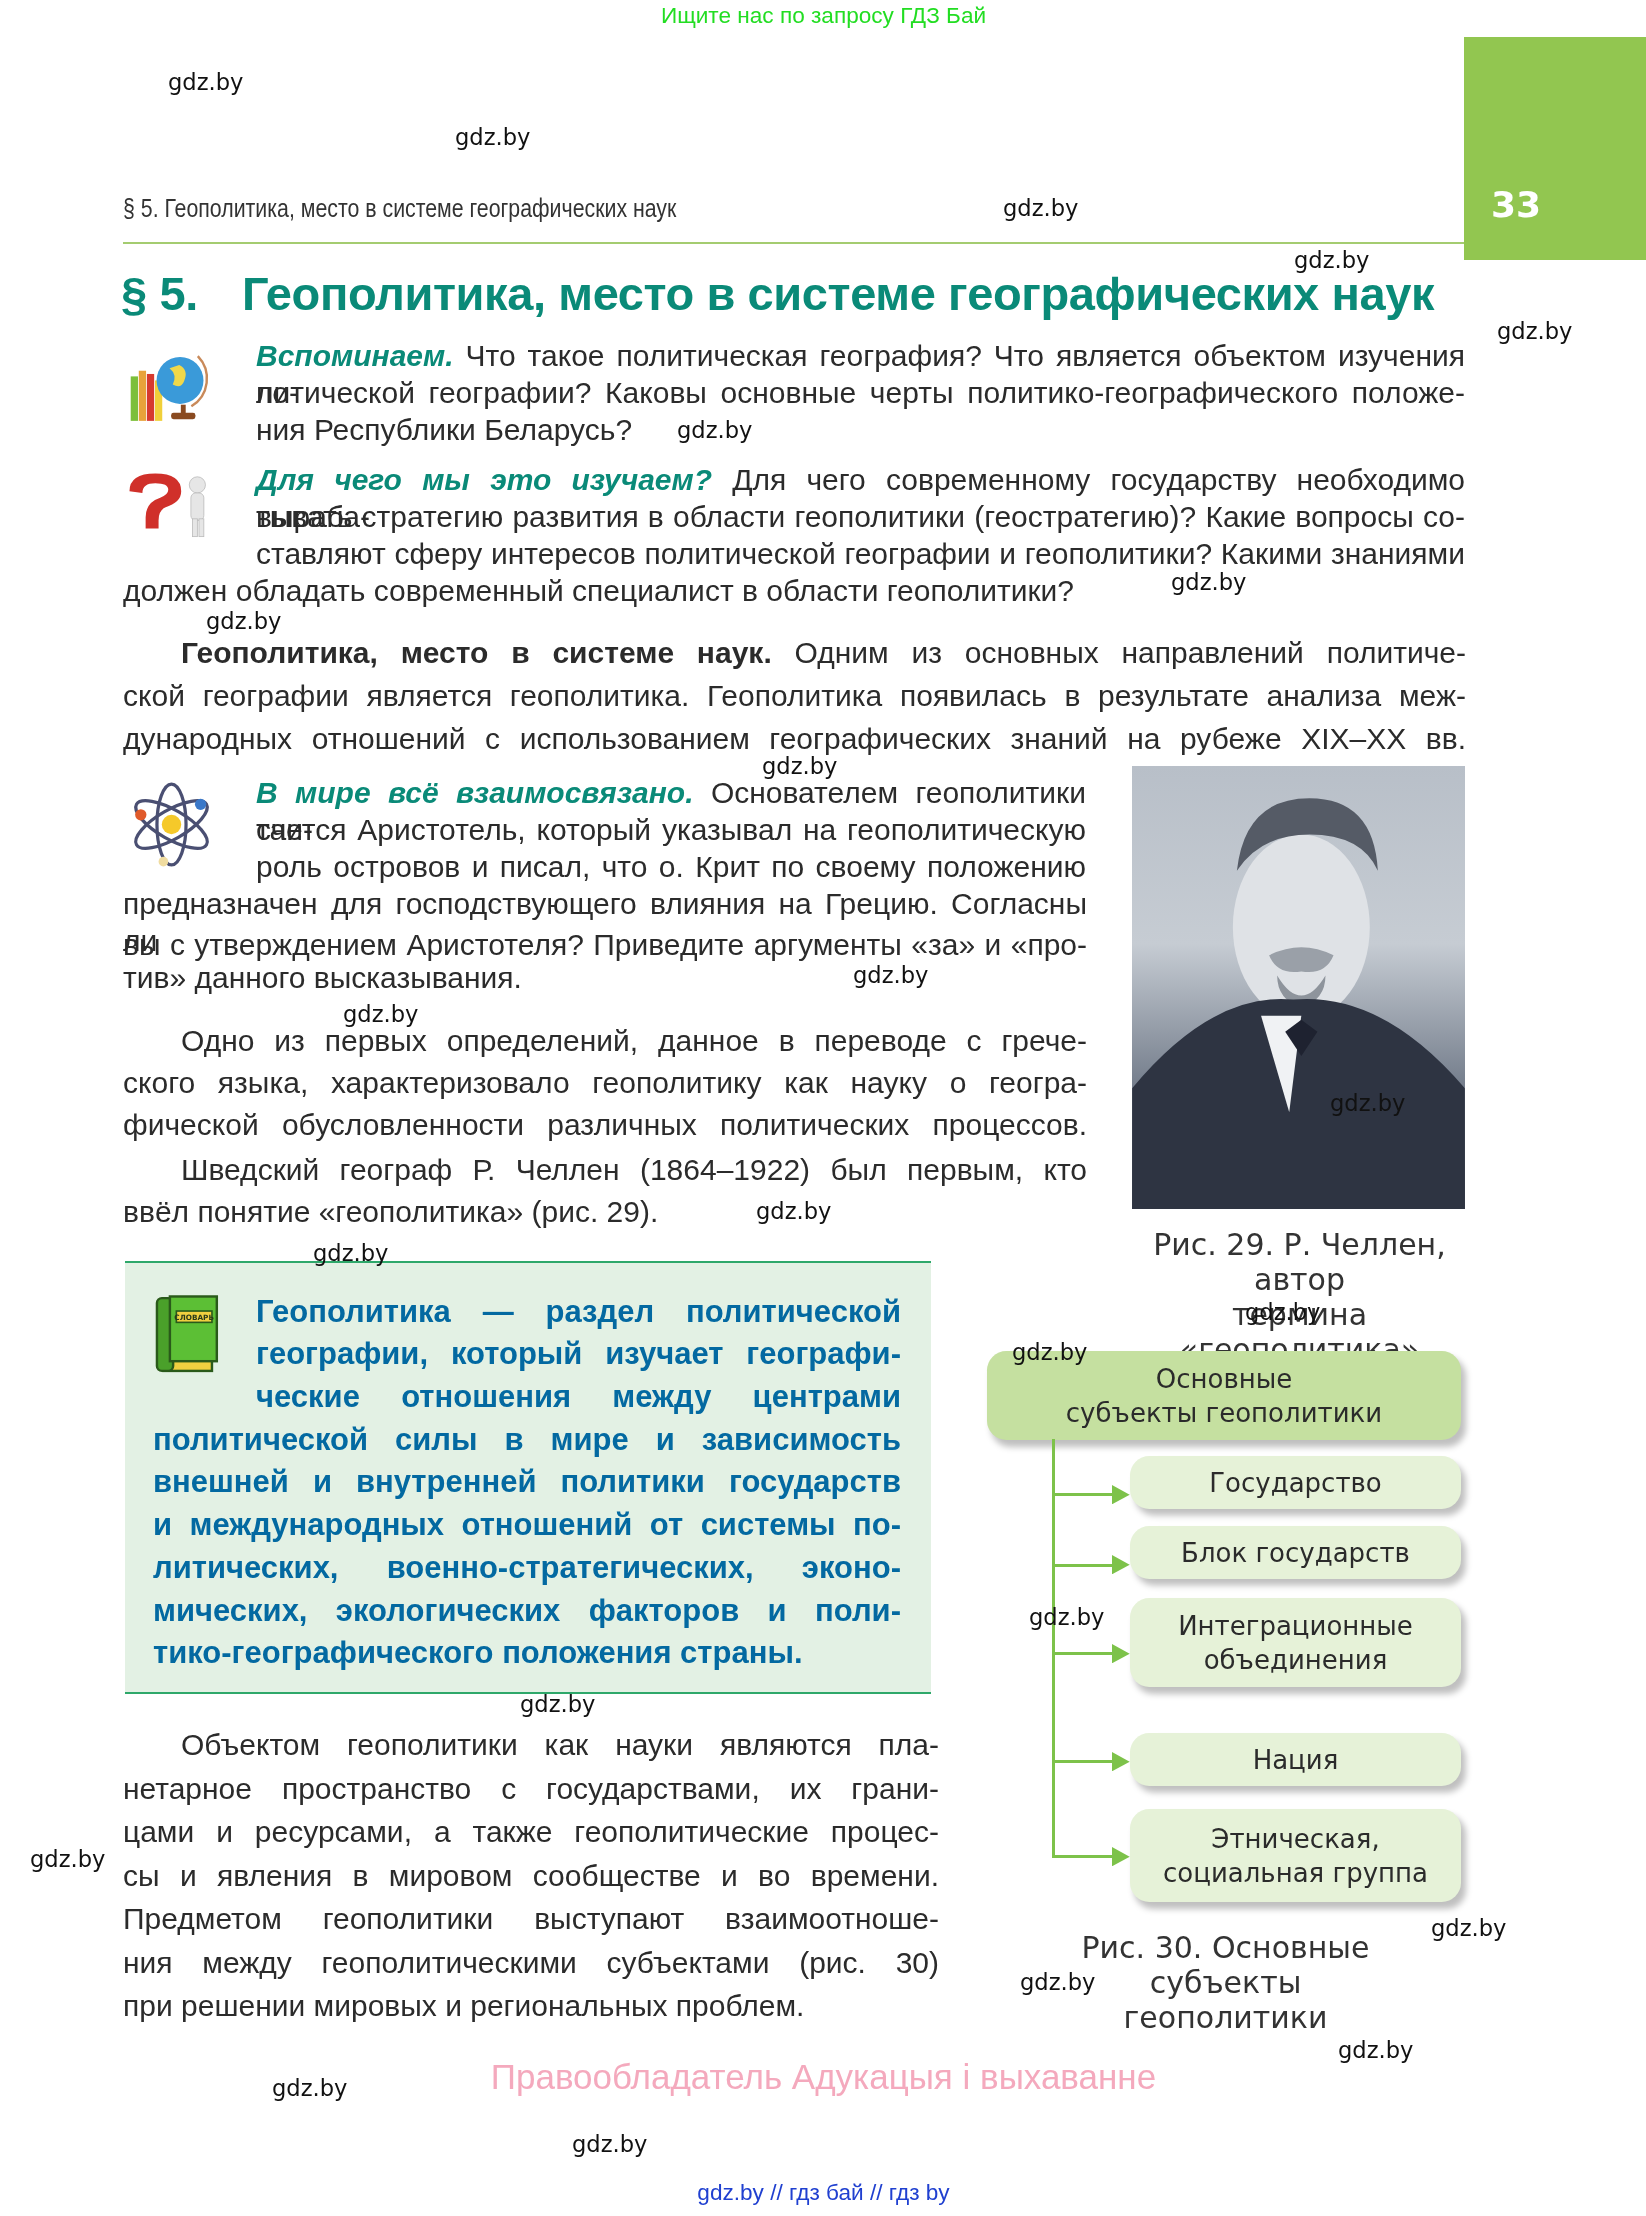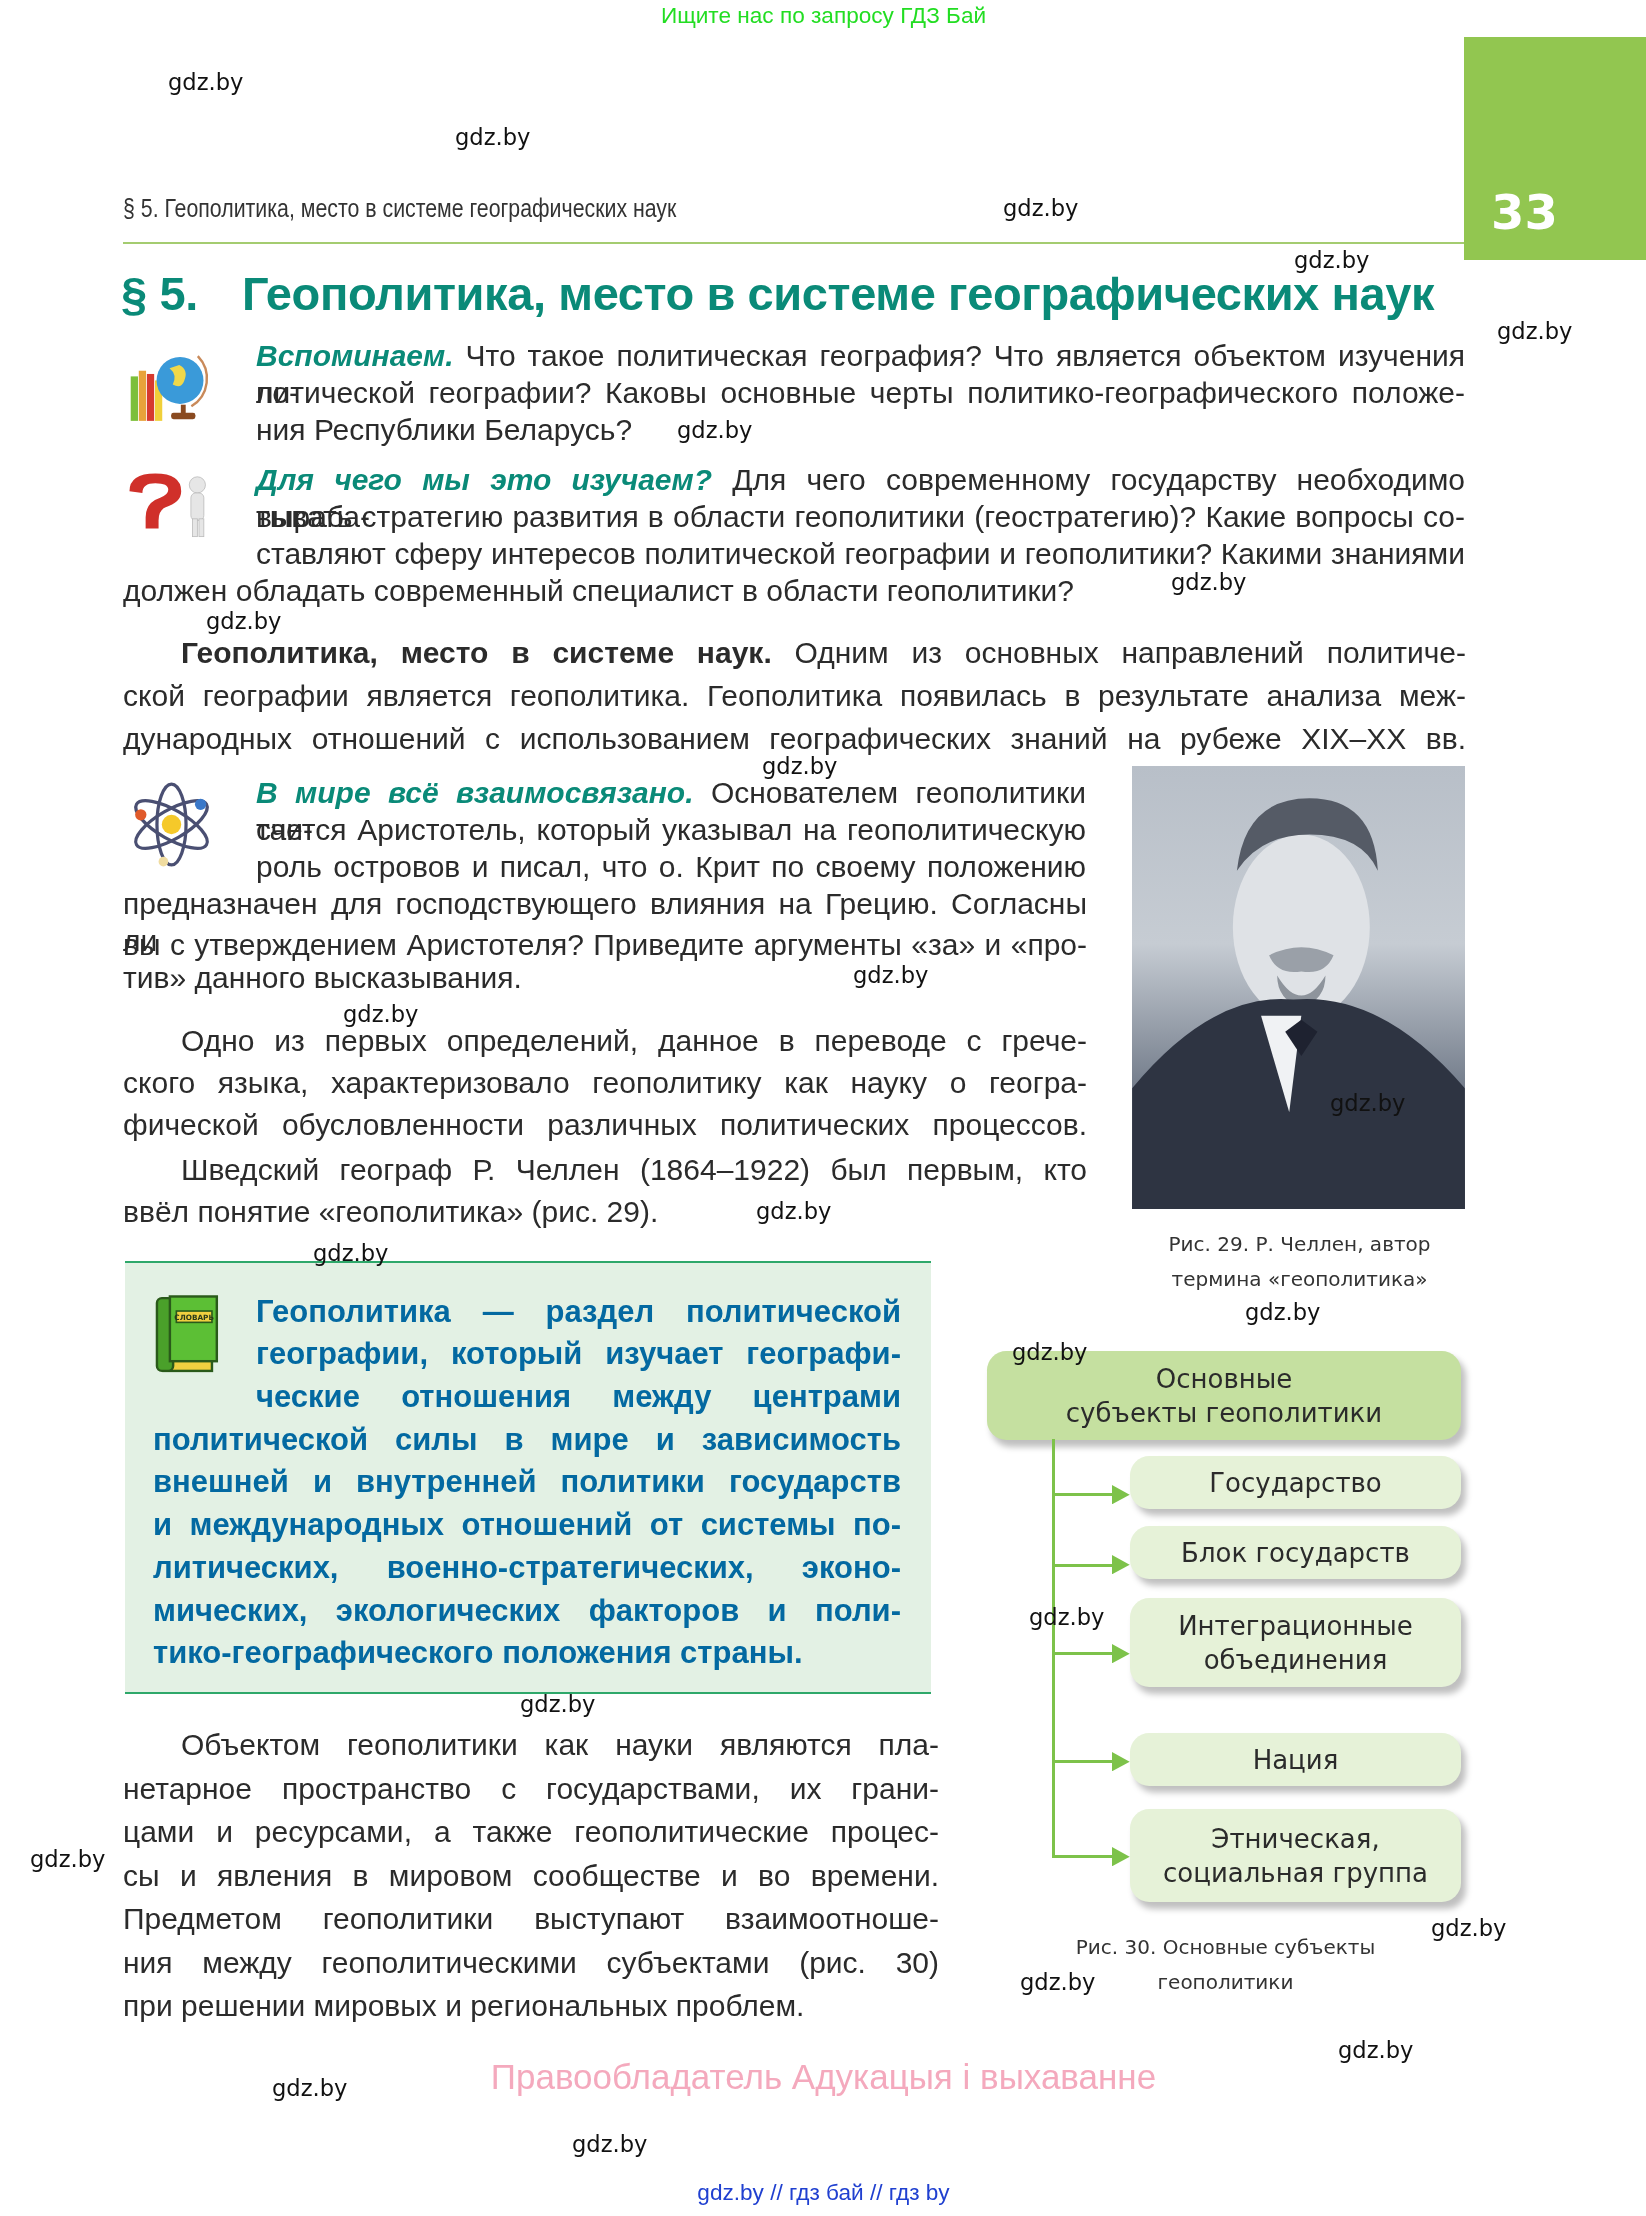--- a/index.html
+++ b/index.html
@@ -5,33 +5,33 @@
   html, body { margin: 0; padding: 0; }
   body {
     width: 1647px; height: 2216px; position: relative; overflow: hidden;
     background: #ffffff; color: #2b2b2b;
     font-family: "Liberation Sans", "DejaVu Sans", sans-serif;
   }
   .abs { position: absolute; }
   .wm { position: absolute; font-family: "DejaVu Sans", sans-serif; font-size: 22.6px; color: #111; white-space: nowrap; }
   .top-banner { left: 0; width: 1647px; top: 3.2px; text-align: center; font-size: 22.6px; color: #22dd22; }
   .page-tab { left: 1464px; top: 37px; width: 183px; height: 223px; background: #92c650; }
-  .page-num { left: 1491px; top: 184px; font-size: 48px; font-weight: bold; color: #fff; font-family: "DejaVu Sans", sans-serif; }
+  .page-num { left: 1491px; top: 184px; font-size: 36px; font-weight: bold; color: #fff; font-family: "DejaVu Sans", sans-serif; }
   .running-head { left: 123px; top: 193px; font-size: 26px; color: #333; transform: scaleX(0.82); transform-origin: left; }
   .head-rule { left: 123px; top: 242px; width: 1341px; height: 2.4px; background: #a4cc70; }
   .title { left: 121px; top: 266px; font-size: 47px; font-weight: bold; color: #0a8a78; white-space: nowrap; letter-spacing: -0.4px; }
   .title .num { display: inline-block; width: 121px; }
   .para { position: absolute; font-size: 30px; line-height: 37px; color: #2b2b2b; text-align: justify; }
   .lead { color: #0a8a78; font-weight: bold; font-style: italic; }
   .bold { font-weight: bold; }
   .icon { position: absolute; }
   .def-box { left: 125px; top: 1261px; width: 806px; height: 433px; background: #e3f1e4; border-top: 2.4px solid #2ea86a; border-bottom: 2.4px solid #2ea86a; box-sizing: border-box; }
   .def-text { position: absolute; font-size: 31px; line-height: 43px; font-weight: bold; color: #0369a1; text-align: justify; }
   .photo { left: 1132px; top: 766px; width: 333px; height: 443px; overflow: hidden; background: linear-gradient(180deg,#b8bfc8 0%,#c6ccd3 40%,#7a8391 70%,#3b4150 100%); }
-  .caption { position: absolute; font-size: 20px; line-height: 35px; color: #333; text-align: center; font-family: "DejaVu Sans", sans-serif; }
+  .caption { position: absolute; font-size: 30px; line-height: 35px; color: #333; text-align: center; font-family: "DejaVu Sans", sans-serif; }
   .node { position: absolute; border-radius: 19.3px; display: flex; align-items: center; justify-content: center; text-align: center; font-family: "DejaVu Sans", sans-serif; font-size: 26px; line-height: 34px; color: #2b2b2b; box-shadow: 4.8px 6.4px 6.4px rgba(0,0,0,0.25); }
   .node-root { background: #c5e0a0; }
   .node-child { background: #e6f2d8; }
   .vline { position: absolute; background: #7dc24a; }
   .footer-rights { left: 0; width: 1647px; top: 2057px; text-align: center; font-size: 35px; color: #f4a9bd; }
   .footer-links { left: 0; width: 1647px; top: 2180px; text-align: center; font-size: 22.6px; color: #2040d0; }
 </style>
 </head>
 <body>
 

